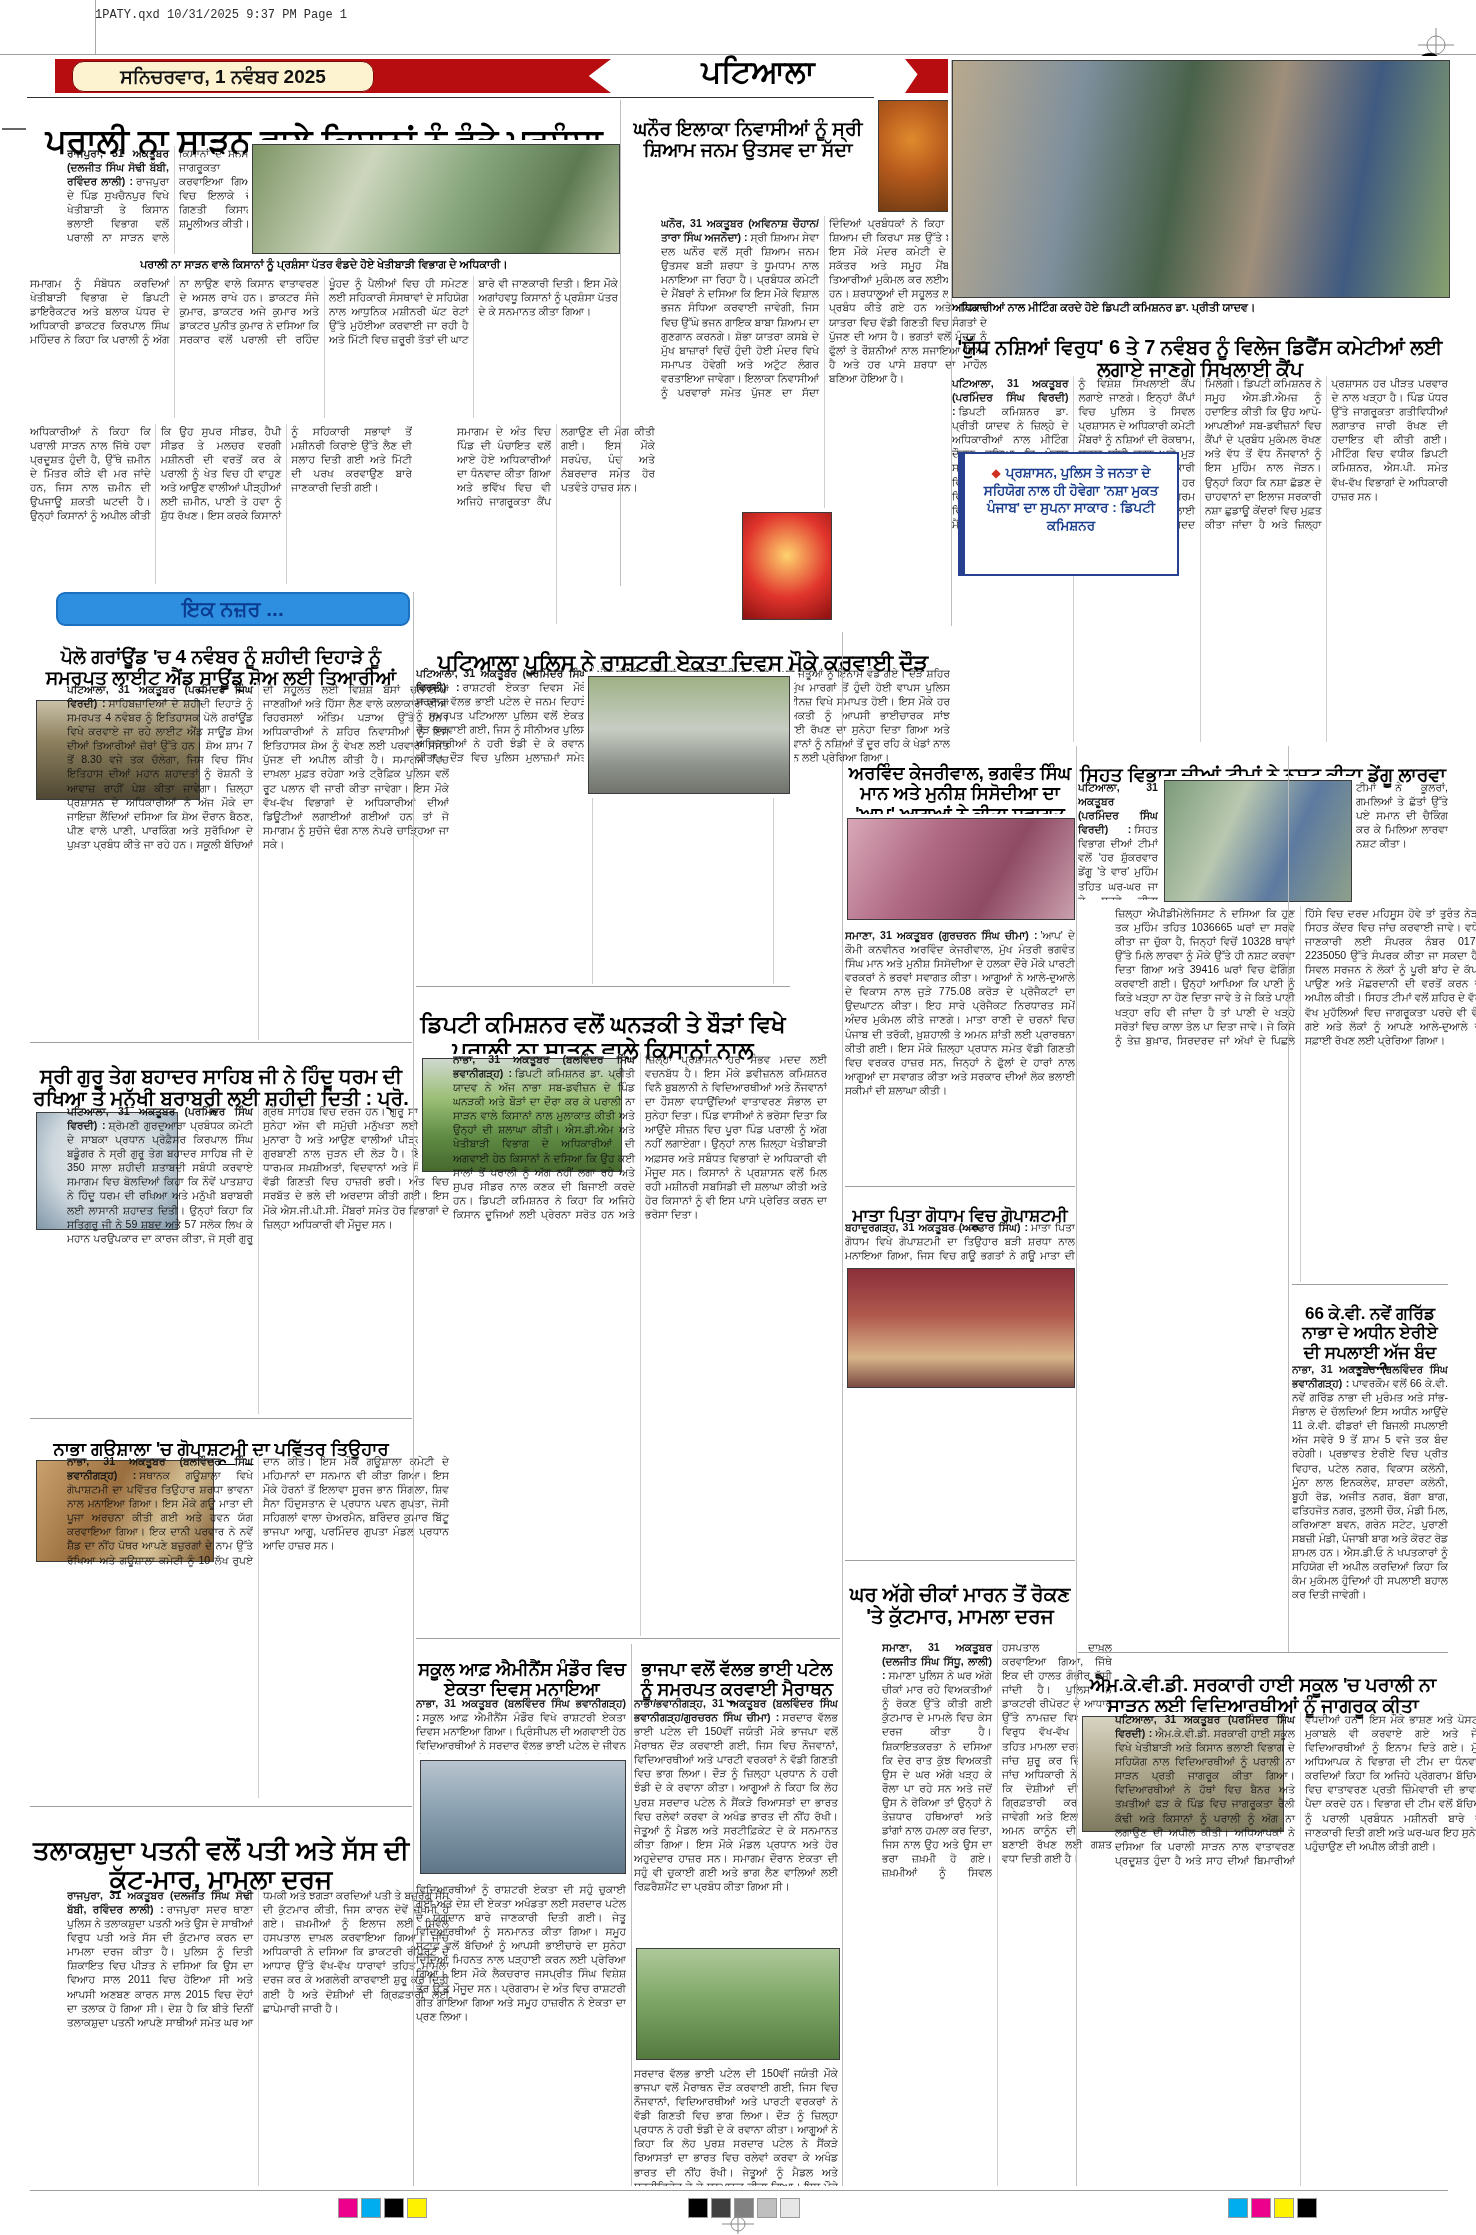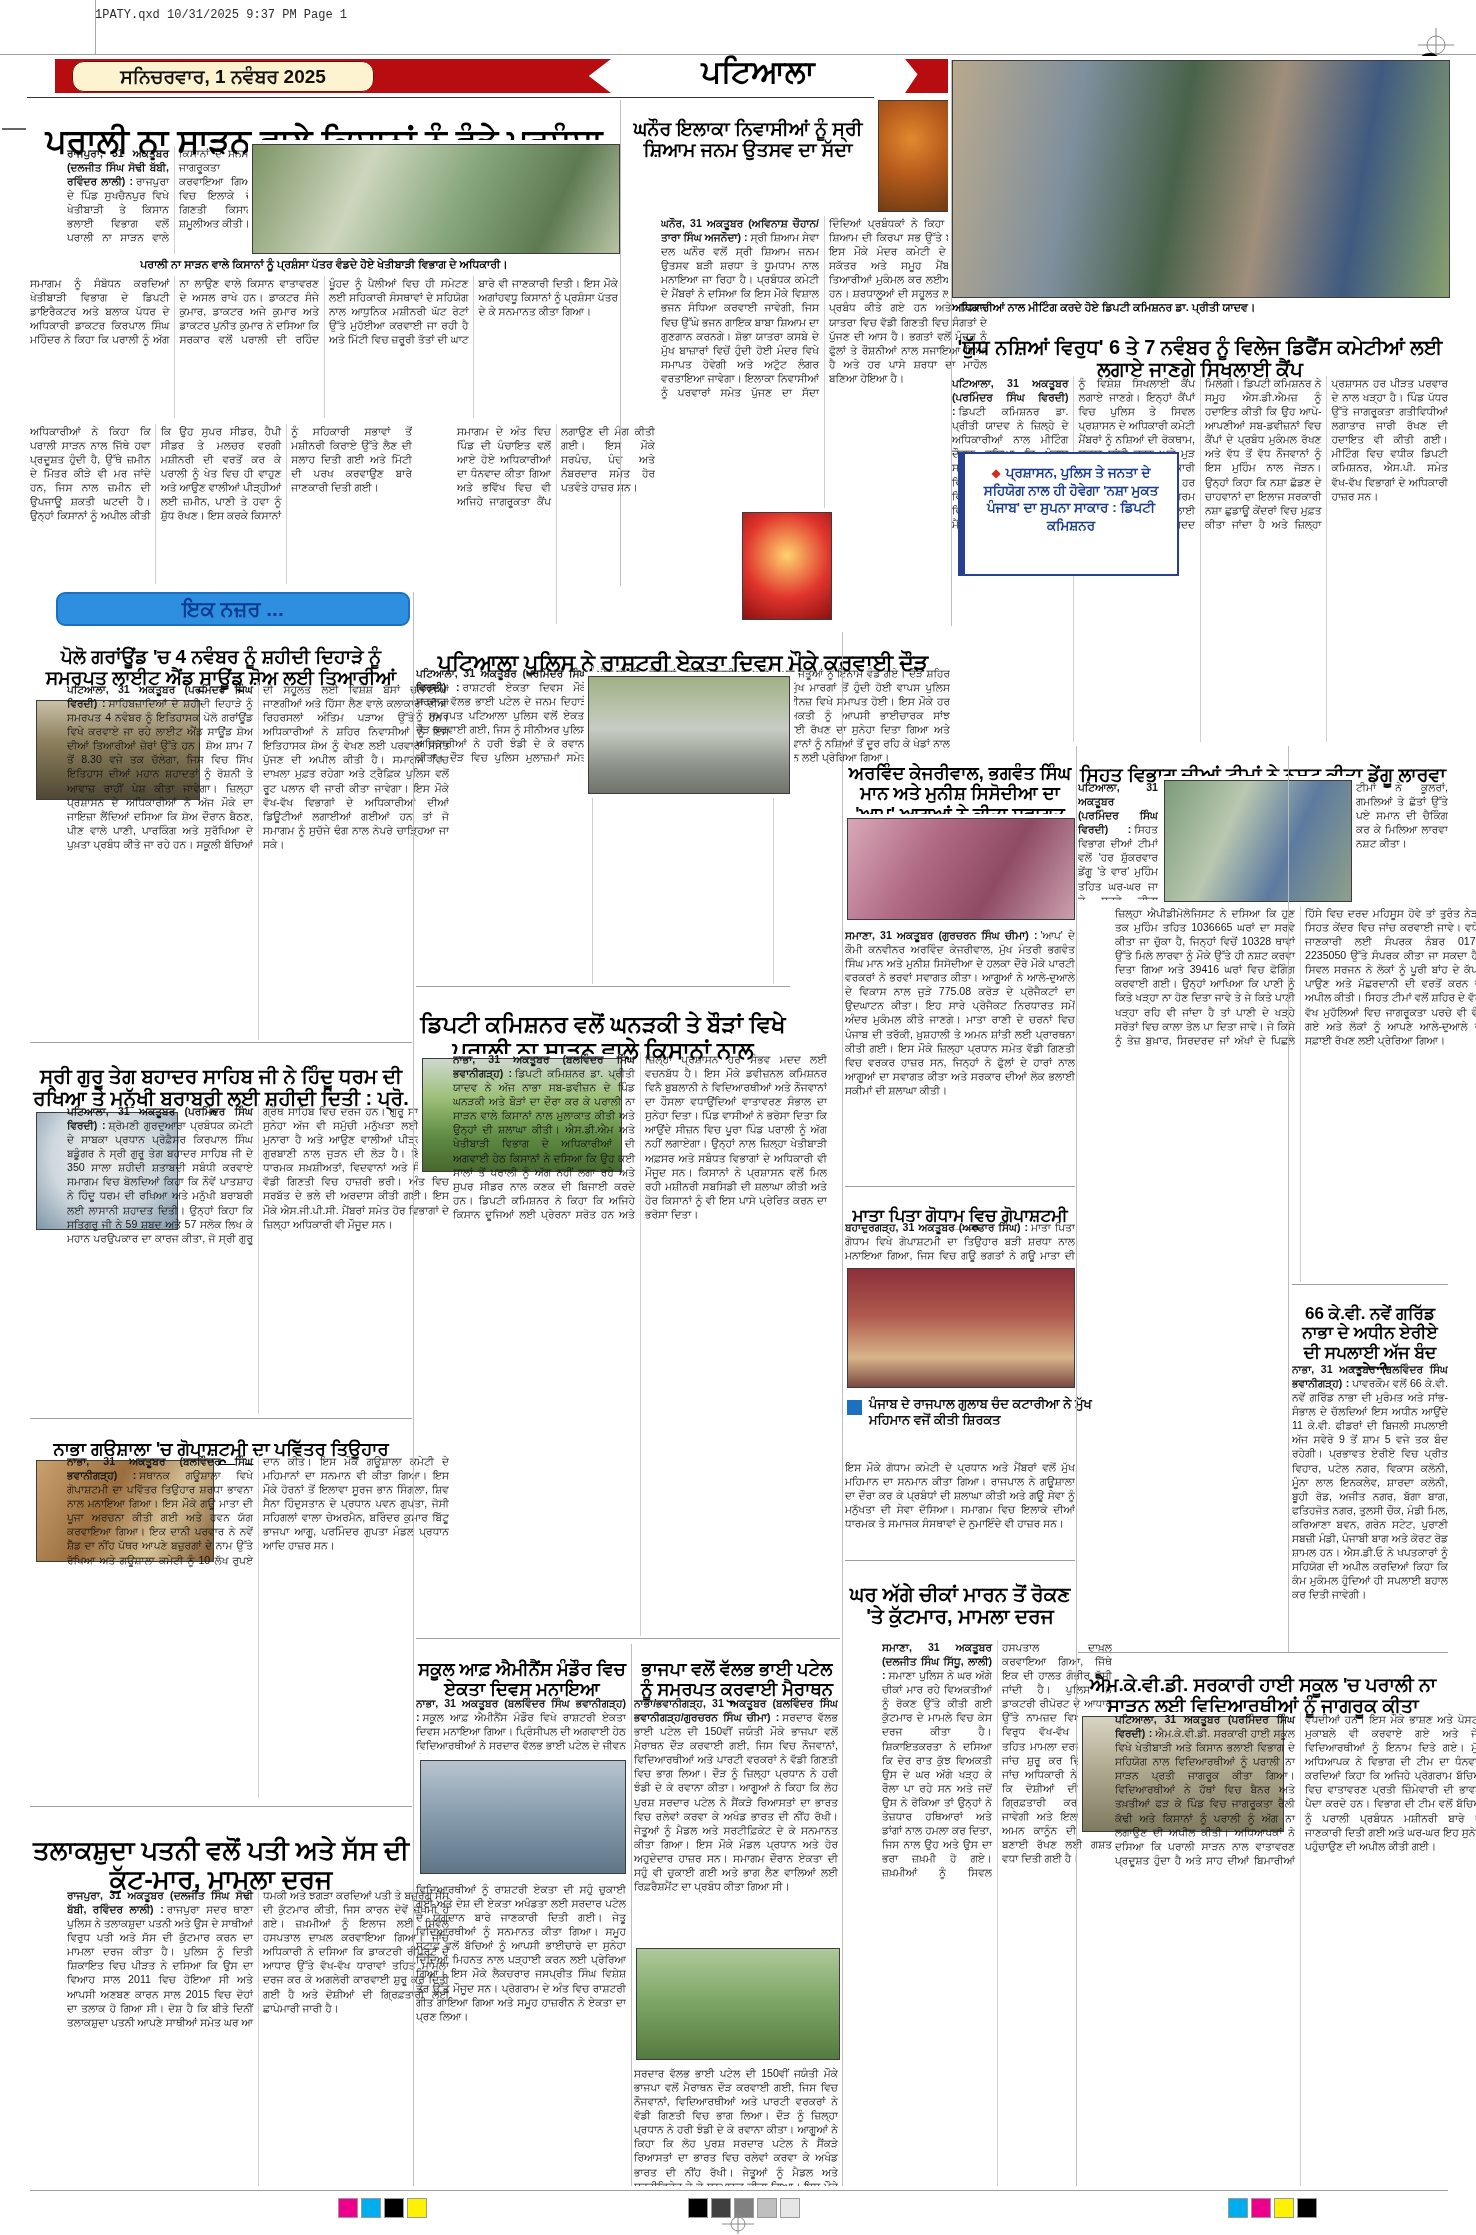--- a/index.html
+++ b/index.html
@@ -174,22 +174,20 @@
   <figure class="abs photo ph-a8" style="left:1164px;top:780px;width:186px;height:120px;margin:0;"></figure>
   <div class="abs bt" style="left:1356px;top:780px;width:92px;height:120px;">ਟੀਮਾਂ ਨੇ ਕੂਲਰਾਂ, ਗਮਲਿਆਂ ਤੇ ਛੱਤਾਂ ਉੱਤੇ ਪਏ ਸਮਾਨ ਦੀ ਚੈਕਿੰਗ ਕਰ ਕੇ ਮਿਲਿਆ ਲਾਰਵਾ ਨਸ਼ਟ ਕੀਤਾ।</div>
   <div class="abs bt cols2" style="left:1078px;top:906px;width:370px;height:376px;">ਜ਼ਿਲ੍ਹਾ ਐਪੀਡੀਮੋਲੋਜਿਸਟ ਨੇ ਦਸਿਆ ਕਿ ਹੁਣ ਤਕ ਮੁਹਿੰਮ ਤਹਿਤ 1036665 ਘਰਾਂ ਦਾ ਸਰਵੇ ਕੀਤਾ ਜਾ ਚੁੱਕਾ ਹੈ, ਜਿਨ੍ਹਾਂ ਵਿਚੋਂ 10328 ਥਾਵਾਂ ਉੱਤੇ ਮਿਲੇ ਲਾਰਵਾ ਨੂੰ ਮੌਕੇ ਉੱਤੇ ਹੀ ਨਸ਼ਟ ਕਰਵਾ ਦਿਤਾ ਗਿਆ ਅਤੇ 39416 ਘਰਾਂ ਵਿਚ ਫੋਗਿੰਗ ਕਰਵਾਈ ਗਈ। ਉਨ੍ਹਾਂ ਆਖਿਆ ਕਿ ਪਾਣੀ ਨੂੰ ਕਿਤੇ ਖੜ੍ਹਾ ਨਾ ਹੋਣ ਦਿਤਾ ਜਾਵੇ ਤੇ ਜੇ ਕਿਤੇ ਪਾਣੀ ਖੜ੍ਹਾ ਰਹਿ ਵੀ ਜਾਂਦਾ ਹੈ ਤਾਂ ਪਾਣੀ ਦੇ ਖੜ੍ਹੇ ਸਰੋਤਾਂ ਵਿਚ ਕਾਲਾ ਤੇਲ ਪਾ ਦਿਤਾ ਜਾਵੇ। ਜੇ ਕਿਸੇ ਨੂੰ ਤੇਜ਼ ਬੁਖ਼ਾਰ, ਸਿਰਦਰਦ ਜਾਂ ਅੱਖਾਂ ਦੇ ਪਿਛਲੇ ਹਿੱਸੇ ਵਿਚ ਦਰਦ ਮਹਿਸੂਸ ਹੋਵੇ ਤਾਂ ਤੁਰੰਤ ਨੇੜਲੇ ਸਿਹਤ ਕੇਂਦਰ ਵਿਚ ਜਾਂਚ ਕਰਵਾਈ ਜਾਵੇ। ਵਧੇਰੇ ਜਾਣਕਾਰੀ ਲਈ ਸੰਪਰਕ ਨੰਬਰ 0175-2235050 ਉੱਤੇ ਸੰਪਰਕ ਕੀਤਾ ਜਾ ਸਕਦਾ ਹੈ। ਸਿਵਲ ਸਰਜਨ ਨੇ ਲੋਕਾਂ ਨੂੰ ਪੂਰੀ ਬਾਂਹ ਦੇ ਕੱਪੜੇ ਪਾਉਣ ਅਤੇ ਮੱਛਰਦਾਨੀ ਦੀ ਵਰਤੋਂ ਕਰਨ ਦੀ ਅਪੀਲ ਕੀਤੀ। ਸਿਹਤ ਟੀਮਾਂ ਵਲੋਂ ਸ਼ਹਿਰ ਦੇ ਵੱਖ-ਵੱਖ ਮੁਹੱਲਿਆਂ ਵਿਚ ਜਾਗਰੂਕਤਾ ਪਰਚੇ ਵੀ ਵੰਡੇ ਗਏ ਅਤੇ ਲੋਕਾਂ ਨੂੰ ਆਪਣੇ ਆਲੇ-ਦੁਆਲੇ ਦੀ ਸਫ਼ਾਈ ਰੱਖਣ ਲਈ ਪ੍ਰੇਰਿਆ ਗਿਆ।</div>
 
   <div class="abs hrule" style="left:845px;top:1186px;width:230px;"></div>
   <h2 class="abs h" style="left:845px;top:1192px;width:230px;height:24px;font-size:17px;">ਮਾਤਾ ਪਿਤਾ ਗੋਧਾਮ ਵਿਚ ਗੋਪਾਸ਼ਟਮੀ ਮਨਾਈ</h2>
   <div class="abs bt" style="left:845px;top:1220px;width:230px;height:44px;">
     <b class="byl">ਬਹਾਦੁਰਗੜ੍ਹ, 31 ਅਕਤੂਬਰ (ਅਵਤਾਰ ਸਿੰਘ) :</b><span>ਮਾਤਾ ਪਿਤਾ ਗੋਧਾਮ ਵਿਖੇ ਗੋਪਾਸ਼ਟਮੀ ਦਾ ਤਿਉਹਾਰ ਬੜੀ ਸ਼ਰਧਾ ਨਾਲ ਮਨਾਇਆ ਗਿਆ, ਜਿਸ ਵਿਚ ਗਊ ਭਗਤਾਂ ਨੇ ਗਊ ਮਾਤਾ ਦੀ ਪੂਜਾ ਕੀਤੀ।</span>
   </div>
   <figure class="abs photo ph-a9" style="left:847px;top:1268px;width:226px;height:118px;margin:0;"></figure>
-  <div class="abs hilite" style="left:845px;top:1396px;width:230px;height:58px;">ਪੰਜਾਬ ਦੇ ਰਾਜਪਾਲ ਗੁਲਾਬ ਚੰਦ ਕਟਾਰੀਆ ਨੇ ਮੁੱਖ ਮਹਿਮਾਨ ਵਜੋਂ ਕੀਤੀ ਸ਼ਿਰਕਤ</div>
-  <div class="abs bt" style="left:845px;top:1460px;width:230px;height:98px;">ਇਸ ਮੌਕੇ ਗੋਧਾਮ ਕਮੇਟੀ ਦੇ ਪ੍ਰਧਾਨ ਅਤੇ ਮੈਂਬਰਾਂ ਵਲੋਂ ਮੁੱਖ ਮਹਿਮਾਨ ਦਾ ਸਨਮਾਨ ਕੀਤਾ ਗਿਆ। ਰਾਜਪਾਲ ਨੇ ਗਊਸ਼ਾਲਾ ਦਾ ਦੌਰਾ ਕਰ ਕੇ ਪ੍ਰਬੰਧਾਂ ਦੀ ਸ਼ਲਾਘਾ ਕੀਤੀ ਅਤੇ ਗਊ ਸੇਵਾ ਨੂੰ ਮਨੁੱਖਤਾ ਦੀ ਸੇਵਾ ਦੱਸਿਆ। ਸਮਾਗਮ ਵਿਚ ਇਲਾਕੇ ਦੀਆਂ ਧਾਰਮਕ ਤੇ ਸਮਾਜਕ ਸੰਸਥਾਵਾਂ ਦੇ ਨੁਮਾਇੰਦੇ ਵੀ ਹਾਜ਼ਰ ਸਨ।</div>
 
   <div class="abs hrule" style="left:845px;top:1560px;width:230px;"></div>
   <h2 class="abs h" style="left:845px;top:1566px;width:230px;height:68px;font-size:20px;">ਘਰ ਅੱਗੇ ਚੀਕਾਂ ਮਾਰਨ ਤੋਂ ਰੋਕਣ 'ਤੇ ਕੁੱਟਮਾਰ, ਮਾਮਲਾ ਦਰਜ</h2>
   <div class="abs bt cols2" style="left:845px;top:1640px;width:230px;height:546px;">
     <b class="byl">ਸਮਾਣਾ, 31 ਅਕਤੂਬਰ (ਦਲਜੀਤ ਸਿੰਘ ਸਿੱਧੂ, ਲਾਲੀ) :</b><span>ਸਮਾਣਾ ਪੁਲਿਸ ਨੇ ਘਰ ਅੱਗੇ ਚੀਕਾਂ ਮਾਰ ਰਹੇ ਵਿਅਕਤੀਆਂ ਨੂੰ ਰੋਕਣ ਉੱਤੇ ਕੀਤੀ ਗਈ ਕੁੱਟਮਾਰ ਦੇ ਮਾਮਲੇ ਵਿਚ ਕੇਸ ਦਰਜ ਕੀਤਾ ਹੈ। ਸ਼ਿਕਾਇਤਕਰਤਾ ਨੇ ਦਸਿਆ ਕਿ ਦੇਰ ਰਾਤ ਕੁੱਝ ਵਿਅਕਤੀ ਉਸ ਦੇ ਘਰ ਅੱਗੇ ਖੜ੍ਹ ਕੇ ਰੌਲਾ ਪਾ ਰਹੇ ਸਨ ਅਤੇ ਜਦੋਂ ਉਸ ਨੇ ਰੋਕਿਆ ਤਾਂ ਉਨ੍ਹਾਂ ਨੇ ਤੇਜ਼ਧਾਰ ਹਥਿਆਰਾਂ ਅਤੇ ਡਾਂਗਾਂ ਨਾਲ ਹਮਲਾ ਕਰ ਦਿਤਾ, ਜਿਸ ਨਾਲ ਉਹ ਅਤੇ ਉਸ ਦਾ ਭਰਾ ਜ਼ਖ਼ਮੀ ਹੋ ਗਏ। ਜ਼ਖ਼ਮੀਆਂ ਨੂੰ ਸਿਵਲ ਹਸਪਤਾਲ ਦਾਖ਼ਲ ਕਰਵਾਇਆ ਗਿਆ, ਜਿੱਥੇ ਇਕ ਦੀ ਹਾਲਤ ਗੰਭੀਰ ਦੱਸੀ ਜਾਂਦੀ ਹੈ। ਪੁਲਿਸ ਨੇ ਡਾਕਟਰੀ ਰੀਪੋਰਟ ਦੇ ਆਧਾਰ ਉੱਤੇ ਨਾਮਜ਼ਦ ਵਿਅਕਤੀਆਂ ਵਿਰੁਧ ਵੱਖ-ਵੱਖ ਧਾਰਾਵਾਂ ਤਹਿਤ ਮਾਮਲਾ ਦਰਜ ਕਰ ਕੇ ਜਾਂਚ ਸ਼ੁਰੂ ਕਰ ਦਿਤੀ ਹੈ। ਜਾਂਚ ਅਧਿਕਾਰੀ ਨੇ ਦਸਿਆ ਕਿ ਦੋਸ਼ੀਆਂ ਦੀ ਜਲਦ ਗ੍ਰਿਫ਼ਤਾਰੀ ਕਰ ਲਈ ਜਾਵੇਗੀ ਅਤੇ ਇਲਾਕੇ ਵਿਚ ਅਮਨ ਕਾਨੂੰਨ ਦੀ ਸਥਿਤੀ ਬਣਾਈ ਰੱਖਣ ਲਈ ਗਸ਼ਤ ਵਧਾ ਦਿਤੀ ਗਈ ਹੈ।</span>
   </div>
 
   <div class="abs hrule" style="left:1292px;top:1284px;width:156px;"></div>
   <h2 class="abs h" style="left:1292px;top:1290px;width:156px;height:66px;font-size:17px;">66 ਕੇ.ਵੀ. ਨਵੇਂ ਗਰਿੱਡ ਨਾਭਾ ਦੇ ਅਧੀਨ ਏਰੀਏ ਦੀ ਸਪਲਾਈ ਅੱਜ ਬੰਦ ਰਹੇਗੀ</h2>
   <div class="abs bt" style="left:1292px;top:1362px;width:156px;height:288px;">

